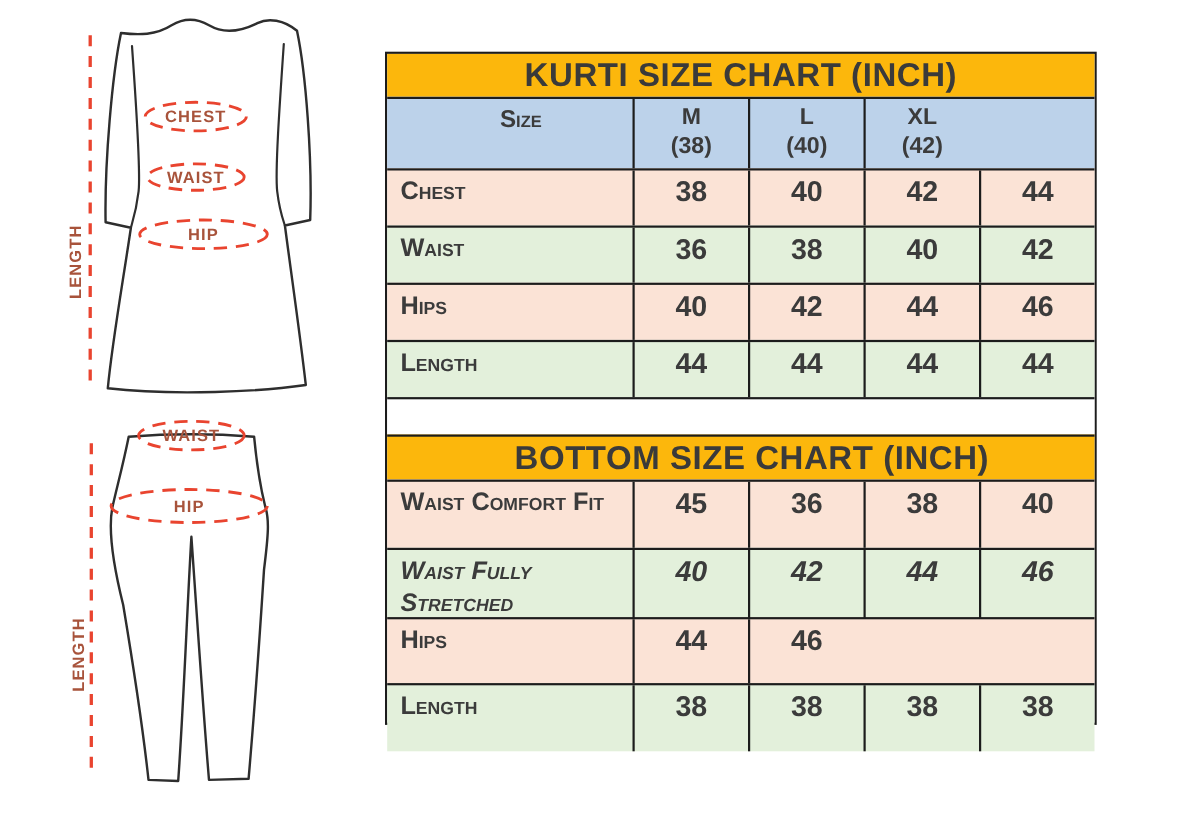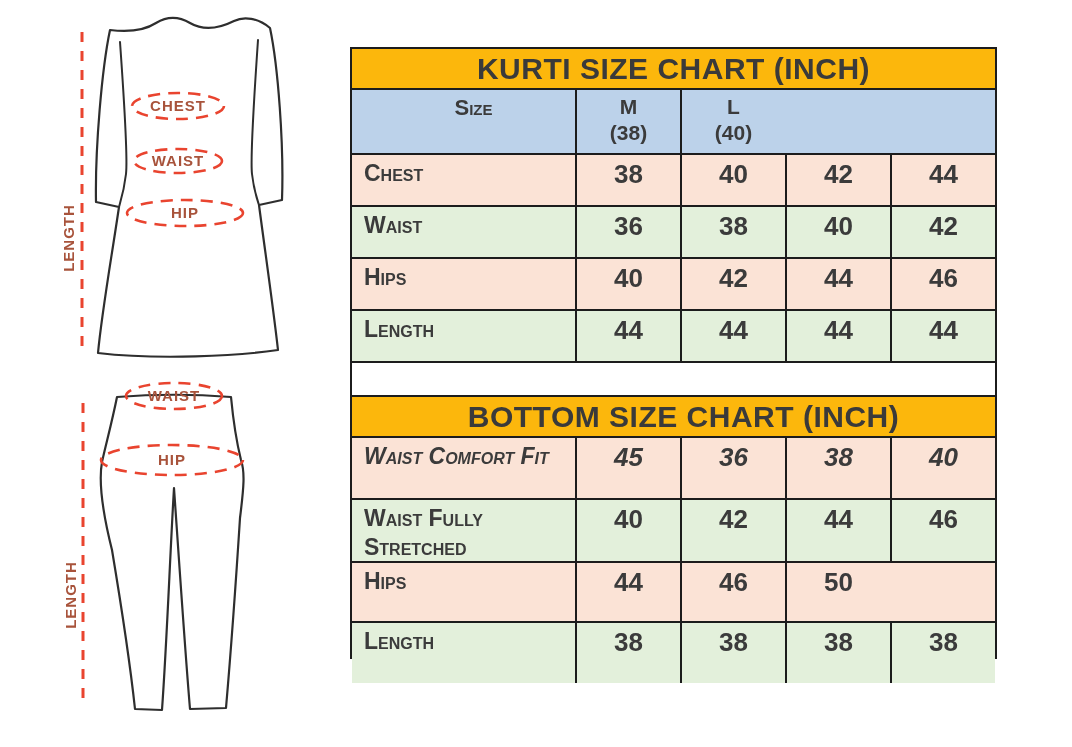--- a/index.html
+++ b/index.html
@@ -38,21 +38,21 @@
   .header-row { background:#bcd2ea; height:65px; }
   .header-row .cell { font-weight:bold; font-size:21px; line-height:1.25; }
   .header-row .size-cell { font-variant:small-caps; font-size:22px;padding-left:20px; }
   .label-cell { align-items:flex-start; padding-left:12px; font-variant:small-caps;
                 font-weight:bold; font-size:23px; line-height:1.25; }
   .value-cell { font-weight:bold; font-size:26px; }
   .row-pink  { background:#fbe3d6; }
   .row-green { background:#e3f0db; }
   .k-row { height:52px; }
   .spacer-row { height:34px; background:#ffffff; border-top:2px solid #1c1c1c; }
-  .b-row1 { height:62px;font-style:italic; } .b-row2 { height:63px; } .b-row3 { height:60px; } .b-row4 { height:62px; }
+  .b-row1 { height:62px; } .b-row2 { height:63px;font-style:italic; } .b-row3 { height:60px; } .b-row4 { height:62px; }
 </style>
 </head>
 <body>
 
 <div id="stage">
 
   <svg id="kurti-diagram" class="diagram" viewBox="0 0 302 360">
 
     <path class="garment-line" d="
       M 72,24
@@ -110,20 +110,24 @@
     <div class="trow header-row">
       <div class="cell size-cell">Size</div>
       <div class="cell">
         <span>M</span>
         <span>(38)</span>
       </div>
       <div class="cell">
         <span>L</span>
         <span>(40)</span>
       </div>
+      <div class="cell">
+        <span>XL</span>
+        <span>(42)</span>
+      </div>
     </div>
 
     <div class="trow k-row row-pink">
       <div class="cell label-cell">Chest</div>
       <div class="cell value-cell">38</div>
       <div class="cell value-cell">40</div>
       <div class="cell value-cell">42</div>
       <div class="cell value-cell">44</div>
     </div>
 
@@ -168,21 +172,20 @@
       <div class="cell value-cell">40</div>
       <div class="cell value-cell">42</div>
       <div class="cell value-cell">44</div>
       <div class="cell value-cell">46</div>
     </div>
 
     <div class="trow b-row3 row-pink">
       <div class="cell label-cell">Hips</div>
       <div class="cell value-cell">44</div>
       <div class="cell value-cell">46</div>
-      <div class="cell value-cell">50</div>
     </div>
 
     <div class="trow b-row4 row-green">
       <div class="cell label-cell">Length</div>
       <div class="cell value-cell">38</div>
       <div class="cell value-cell">38</div>
       <div class="cell value-cell">38</div>
       <div class="cell value-cell">38</div>
     </div>
 

